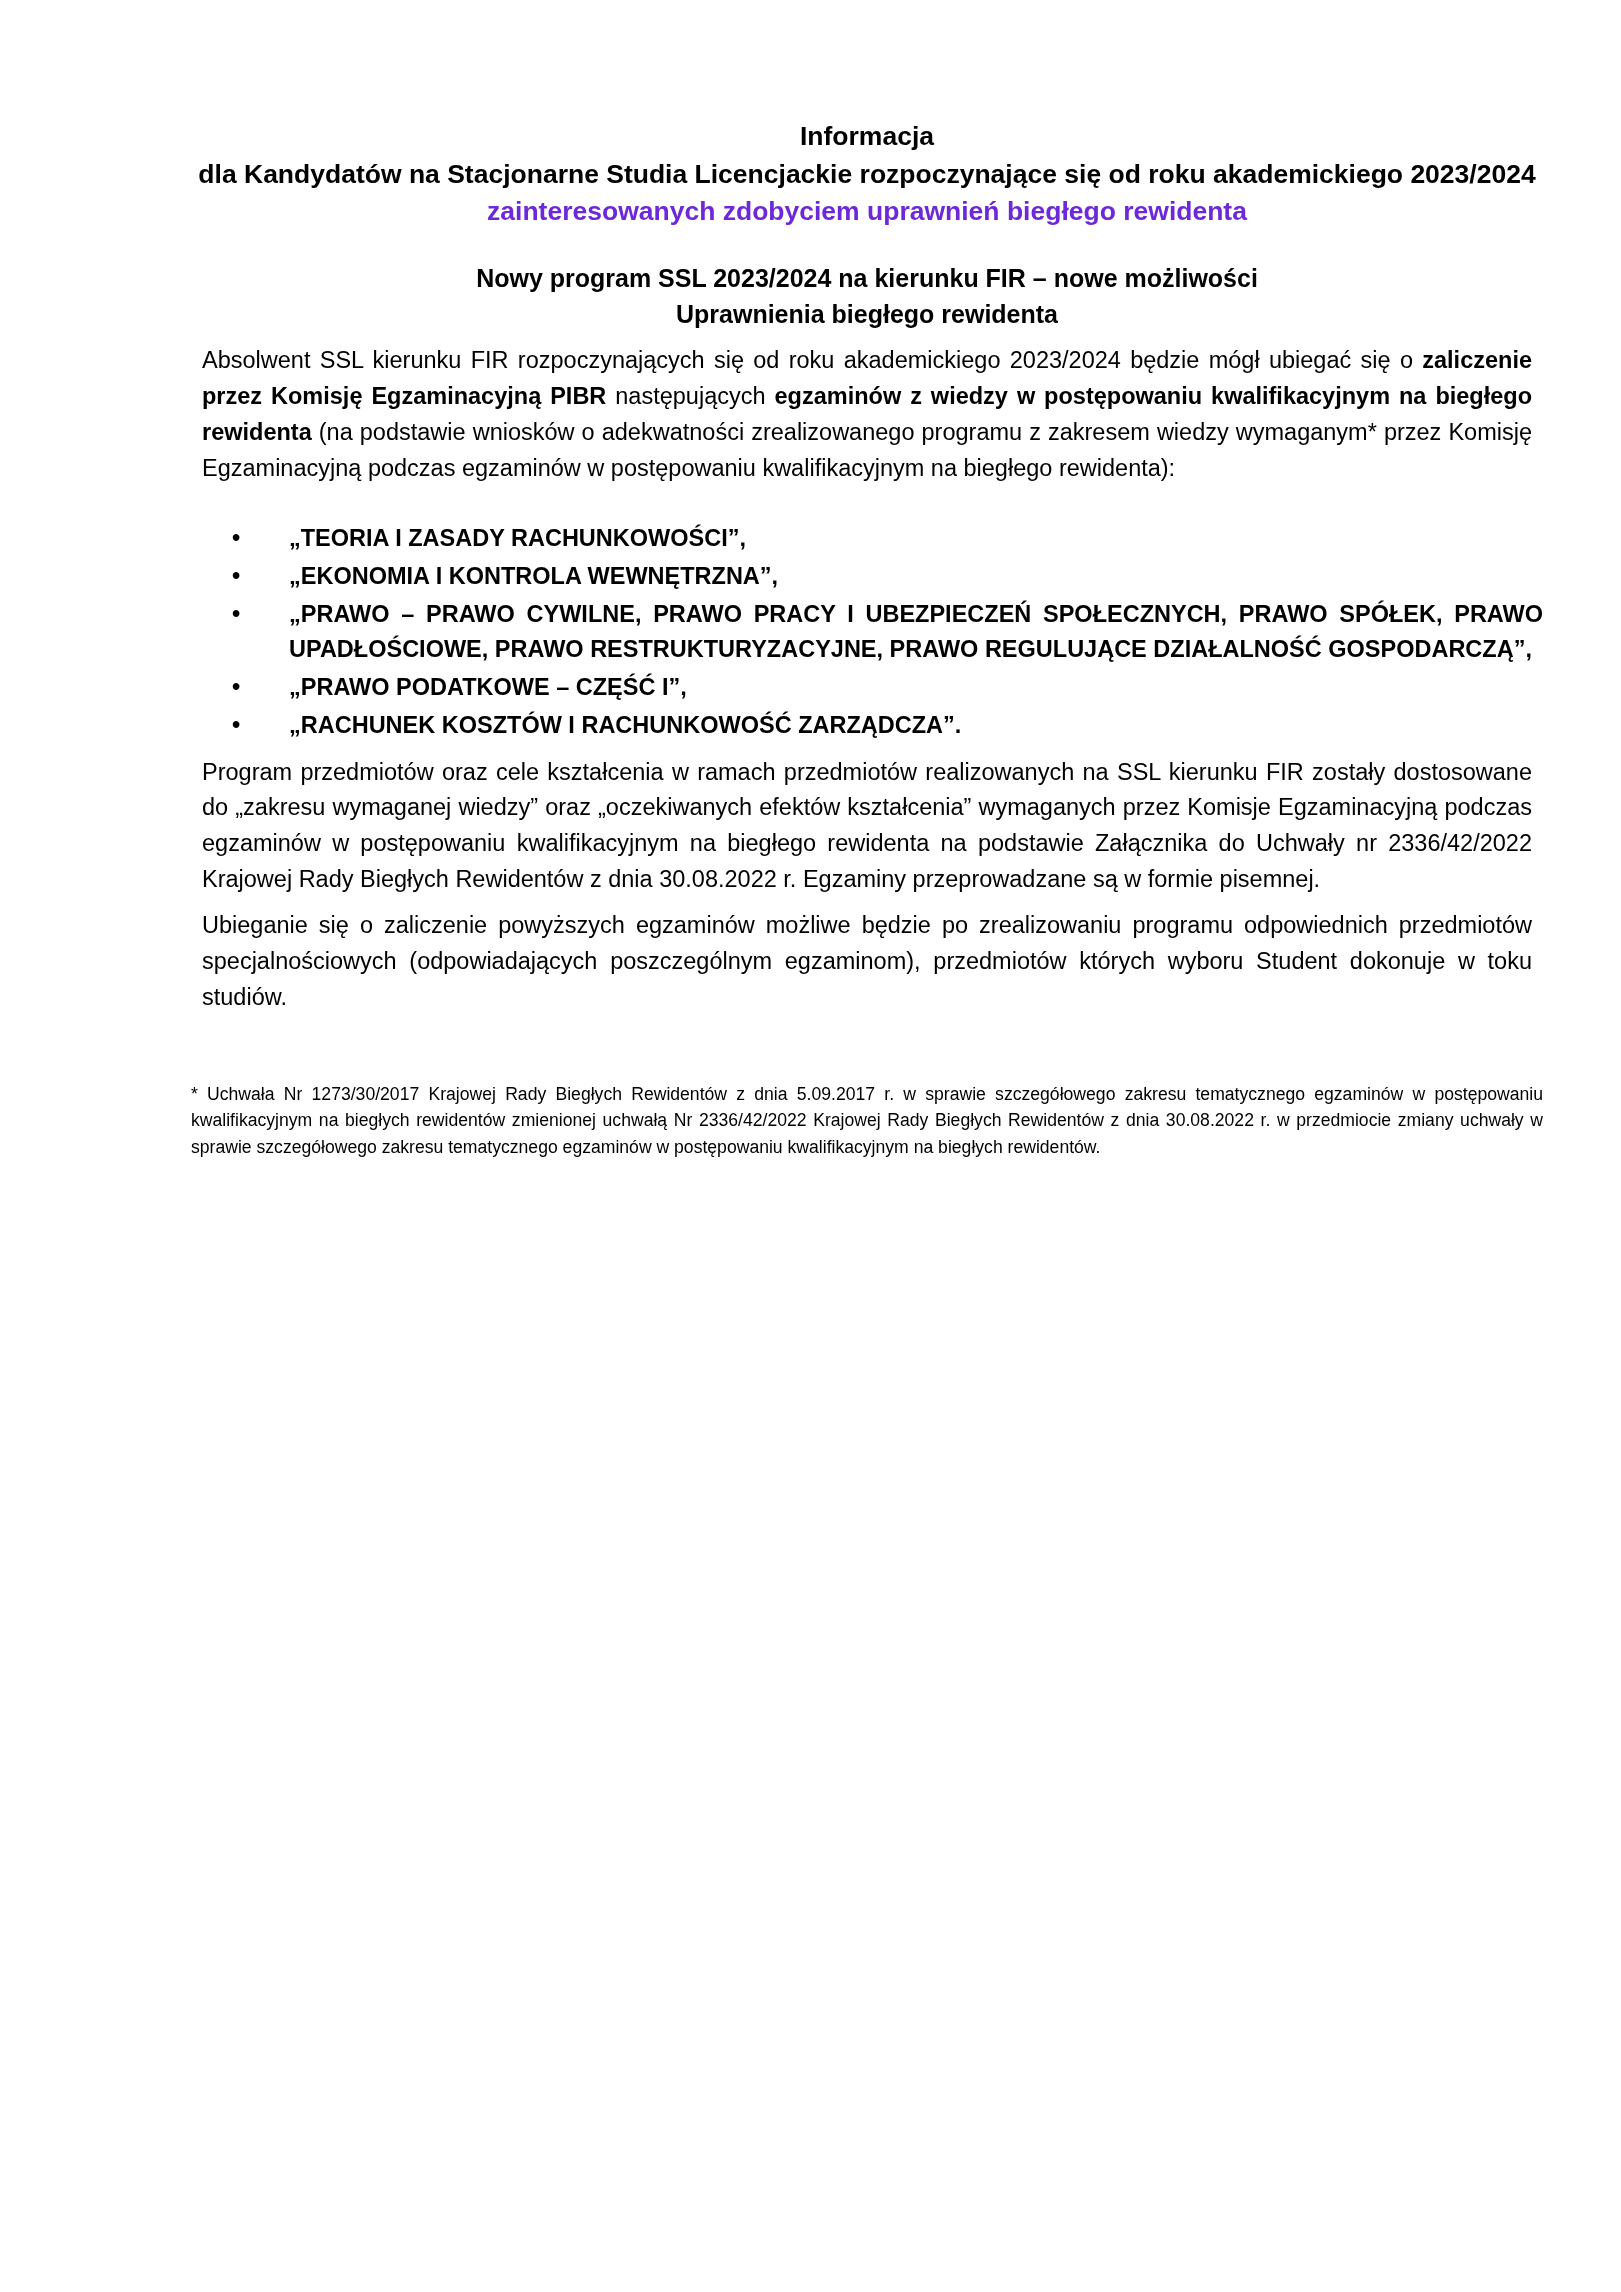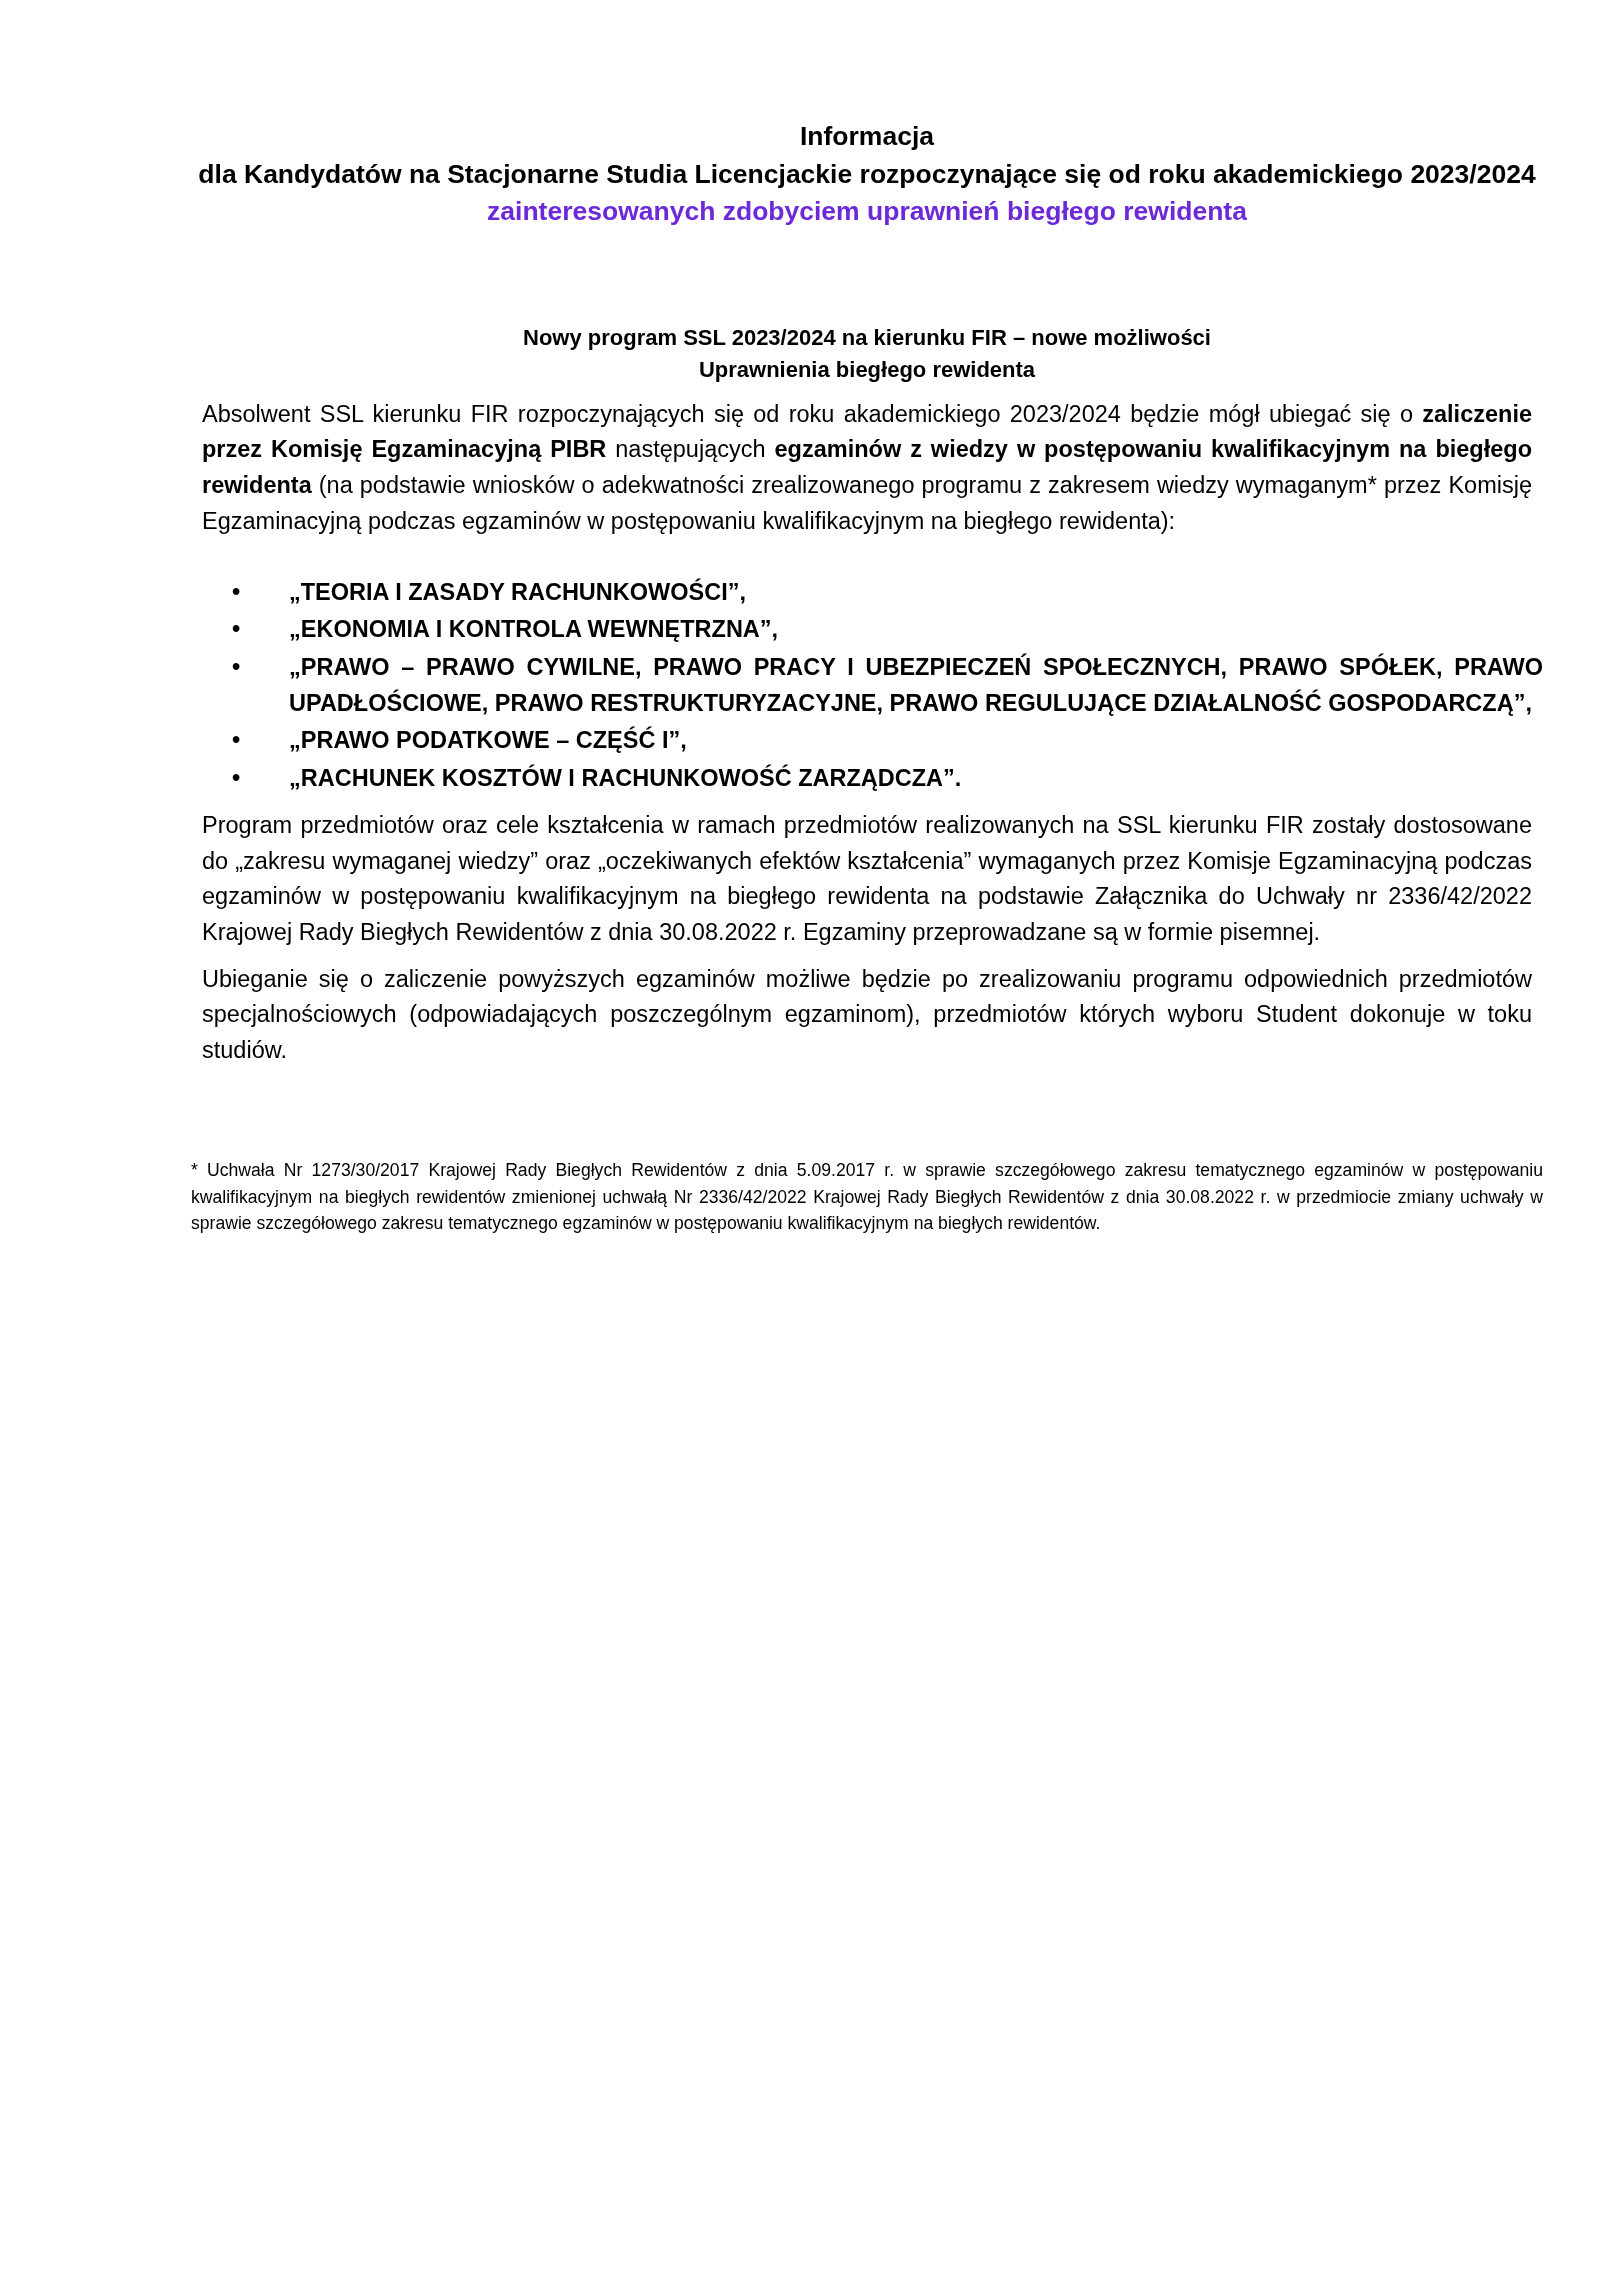--- a/index.html
+++ b/index.html
@@ -29,23 +29,23 @@
     font-size: 26.5px;
     line-height: 1.42;
   }
   .title-line { display: block; }
   .title-red { color: #6d28d9; }
 
   
   .subtitle-block {
     text-align: center;
     font-weight: bold;
-    font-size: 22px;
+    font-size: 25px;
     line-height: 1.45;
-    margin-top: 91px;
+    margin-top: 29px;
   }
 
   
   p.body-par {
     font-size: 23.5px;
     line-height: 1.52;
     text-align: justify;
     margin: 11px;
   }
   .par-intro { margin-top: 49px; }
@@ -72,21 +72,21 @@
   ul.exam-list li .bullet {
     position: absolute;
     left: 41px;
     top: 0;
     font-size: 23.5px;
     line-height: 1.52;
   }
 
   
   .footnote {
-    margin-top: 88px;
+    margin-top: 65px;
     font-size: 17.6px;
     line-height: 1.52;
     text-align: justify;
   }
 </style>
 </head>
 <body>
 
 <div class="page">
 

